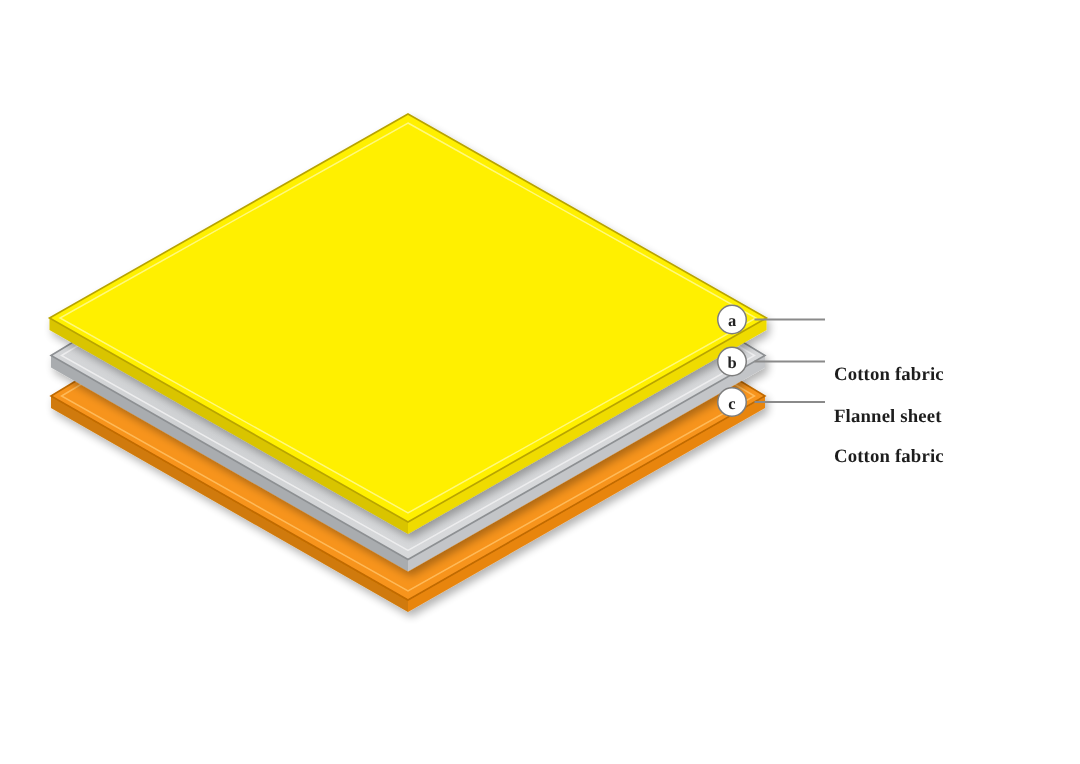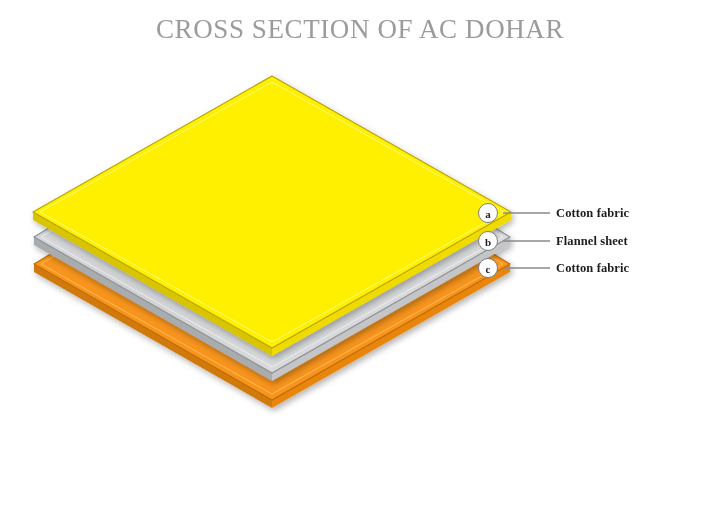--- a/index.html
+++ b/index.html
@@ -51,34 +51,34 @@
     height: 509px;
   }
   .legend-text {
     position: absolute;
     font-family: "Liberation Serif", serif;
     font-size: 12.5px;
     font-weight: 700;
     color: #1d1d1d;
     white-space: nowrap;
     letter-spacing: 0.1px;
+    margin-top: 36px;
   }
   .badge-letter {
     font-family: "Liberation Serif", serif;
     font-size: 11px;
     font-weight: 700;
     fill: #222222;
   }
 </style>
 </head>
 <body>
 
 <div id="stage">
 
-  <div class="title">CROSS SECTION OF AC DOHAR</div>
 
   <svg class="diagram" viewBox="0 0 720 509">
     <defs>
       <linearGradient id="flannelTex" x1="0" y1="0" x2="1" y2="1">
         <stop offset="0%" stop-color="#DCDDDF"></stop>
         <stop offset="45%" stop-color="#CFD1D3"></stop>
         <stop offset="100%" stop-color="#DEDFE1"></stop>
       </linearGradient>
       <filter id="softShadow" x="-20%" y="-20%" width="150%" height="150%">
         <feGaussianBlur in="SourceAlpha" stdDeviation="3"></feGaussianBlur>

